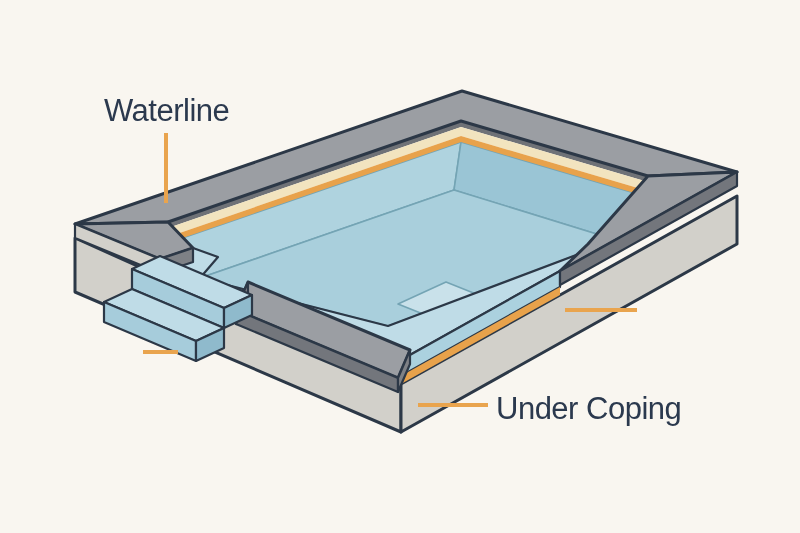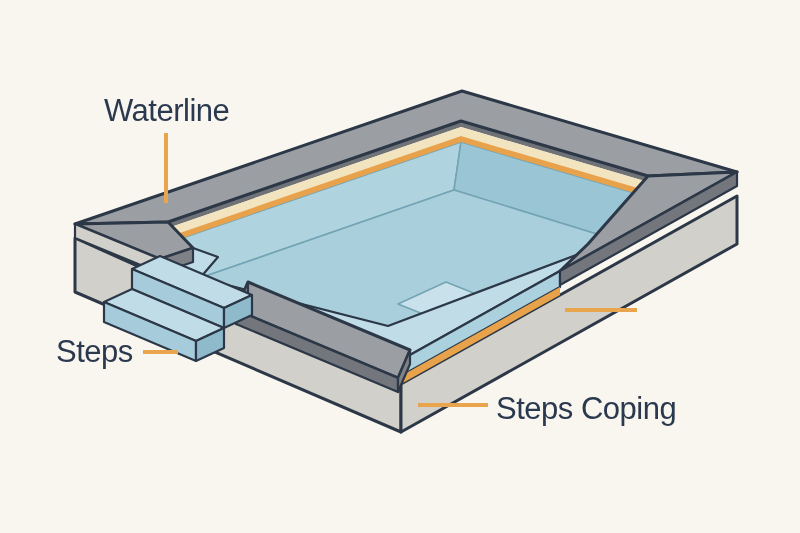--- a/index.html
+++ b/index.html
@@ -117,17 +117,16 @@
     <g>
       <line class="leader" x1="166" y1="133" x2="166" y2="203"></line>
       <line class="leader" x1="143" y1="352" x2="178" y2="352"></line>
       <line class="leader" x1="565" y1="310" x2="637" y2="310"></line>
       <line class="leader" x1="418" y1="405" x2="488" y2="405"></line>
     </g>
   </svg>
 
   <div class="label" style="left:104px; top:95px;">Waterline</div>
 
-  <div class="label" style="left:56px; top:336px;">Steps</div>
 
 
-  <div class="label" style="left:496px; top:393px;">Steps Coping</div>
+  <div class="label" style="left:496px; top:393px;">Under Coping</div>
 </div>
 
 </body></html>

